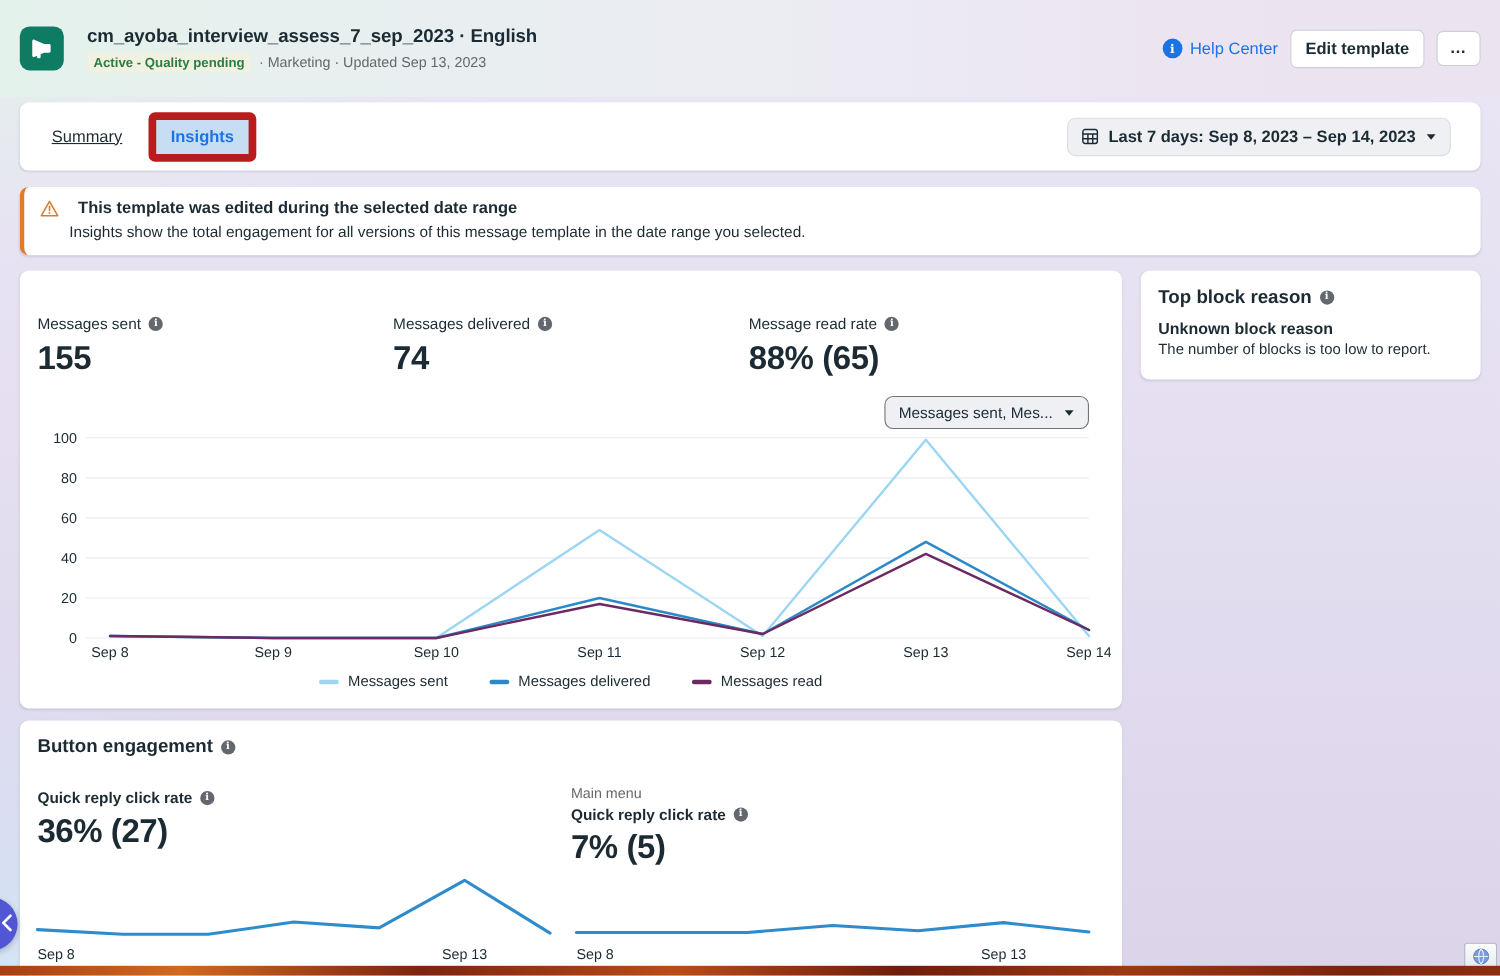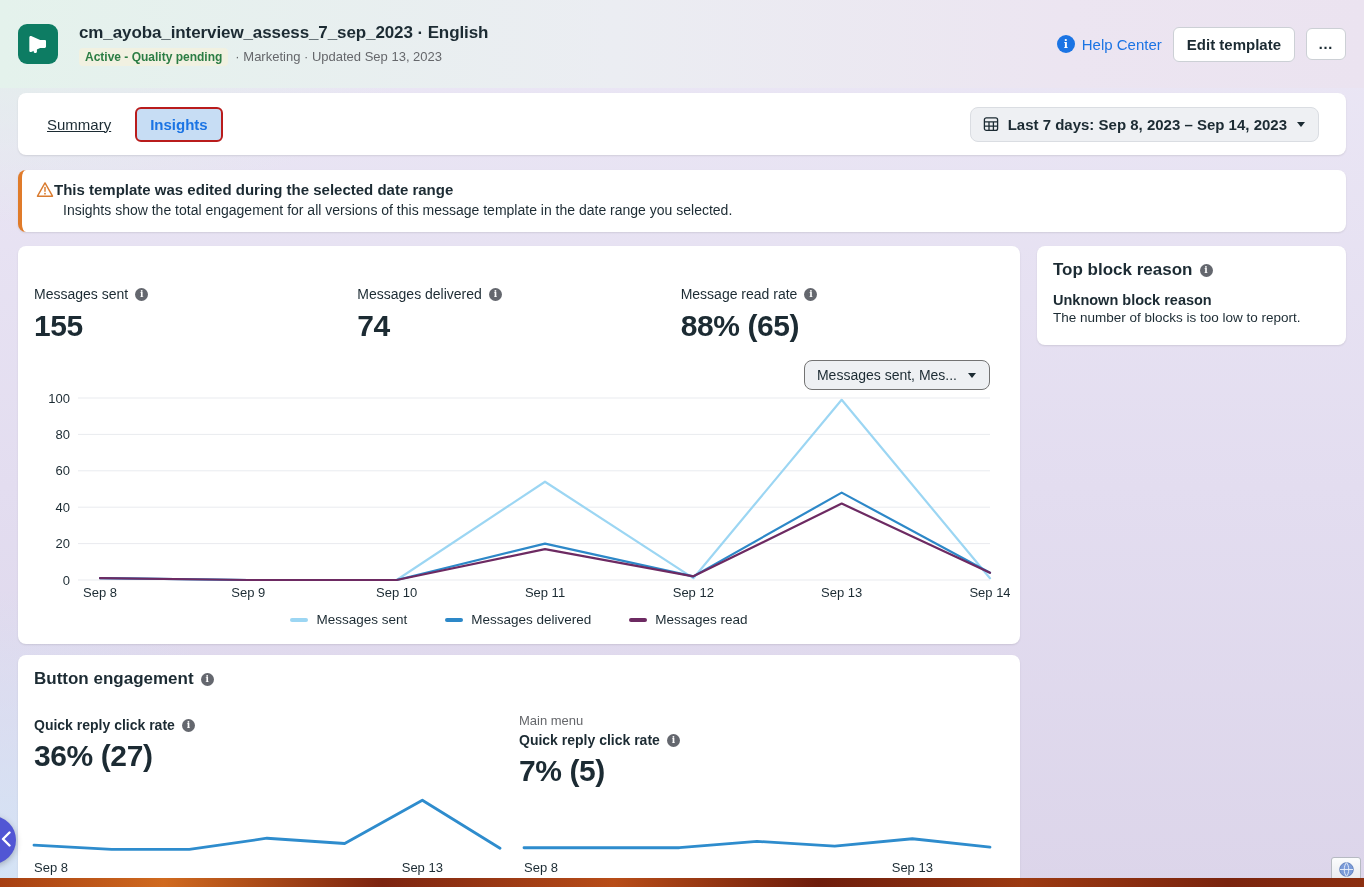--- a/index.html
+++ b/index.html
@@ -37,29 +37,29 @@
     font-size:11px; font-weight:700; font-family:"DejaVu Serif", serif; }
   .hc-icon::after { content:"i"; }
   .btn { background:#fff; border:1px solid #ccd0d5; border-radius:6px; padding:8px 13px;
     font-size:15px; font-weight:600; color:#1c2b33; cursor:pointer; font-family:inherit; }
   .btn.more { padding:8px 11px; font-weight:700; letter-spacing:1px; line-height:14px; }
 
   
   .tabbar { left:18px; top:93px; width:1328px; height:62px; display:flex; align-items:center; padding:0 27px; }
   .tab-plain { font-size:15px; font-weight:500; color:#1c2b33; margin-right:22px; cursor:pointer; padding:8px 2px;text-decoration:underline; }
   .tab-active { font-size:15px; font-weight:700; color:#1b74e4; background:#c7ddf4;
-    border:2px solid #b91c1c; border-radius:6px; padding:7px 13px; cursor:pointer; }
+    border:7px solid #b91c1c; border-radius:6px; padding:7px 13px; cursor:pointer; }
   .date-btn { margin-left:auto; display:flex; align-items:center; gap:9px;
     background:#eef0f3; border:1px solid #dadde2; border-radius:8px; padding:8px 12px;
     font-size:15px; font-weight:600; cursor:pointer; }
 
   
   .warning { left:18px; top:170px; width:1328px; height:62px; border-left:4px solid #e07b2a;
     padding:11px 16px 0 14px; }
-  .warning-row1 { display:flex; align-items:center; gap:0; }
+  .warning-row1 { display:flex; align-items:center; gap:17px; }
   .warning-title { font-size:15px; font-weight:600; }
   .warning-body { font-size:14px; margin:4px 0 0 27px; color:#1c2b33; }
 
   
   .performance { left:18px; top:246px; width:1002px; height:398px; padding:14px 16px; }
   .blockreason { left:1037px; top:246px; width:309px; height:99px; padding:14px 16px; }
   .engagement  { left:18px; top:655px; width:1002px; height:232px; padding:14px 16px; }
 
   .section-title { display:flex; align-items:center; gap:7px; font-size:17px; font-weight:700; }
   .info { width:13px; height:13px; border-radius:50%; background:#64676e; color:#fff;

